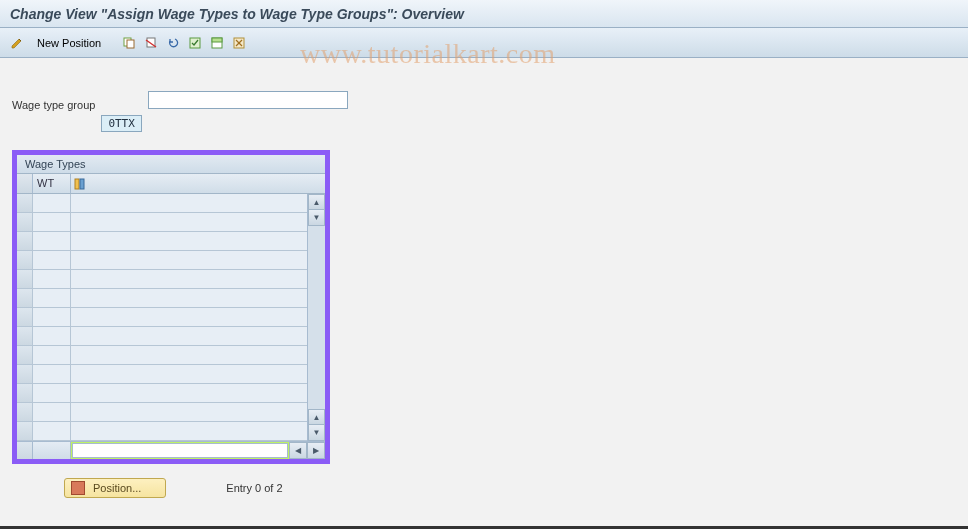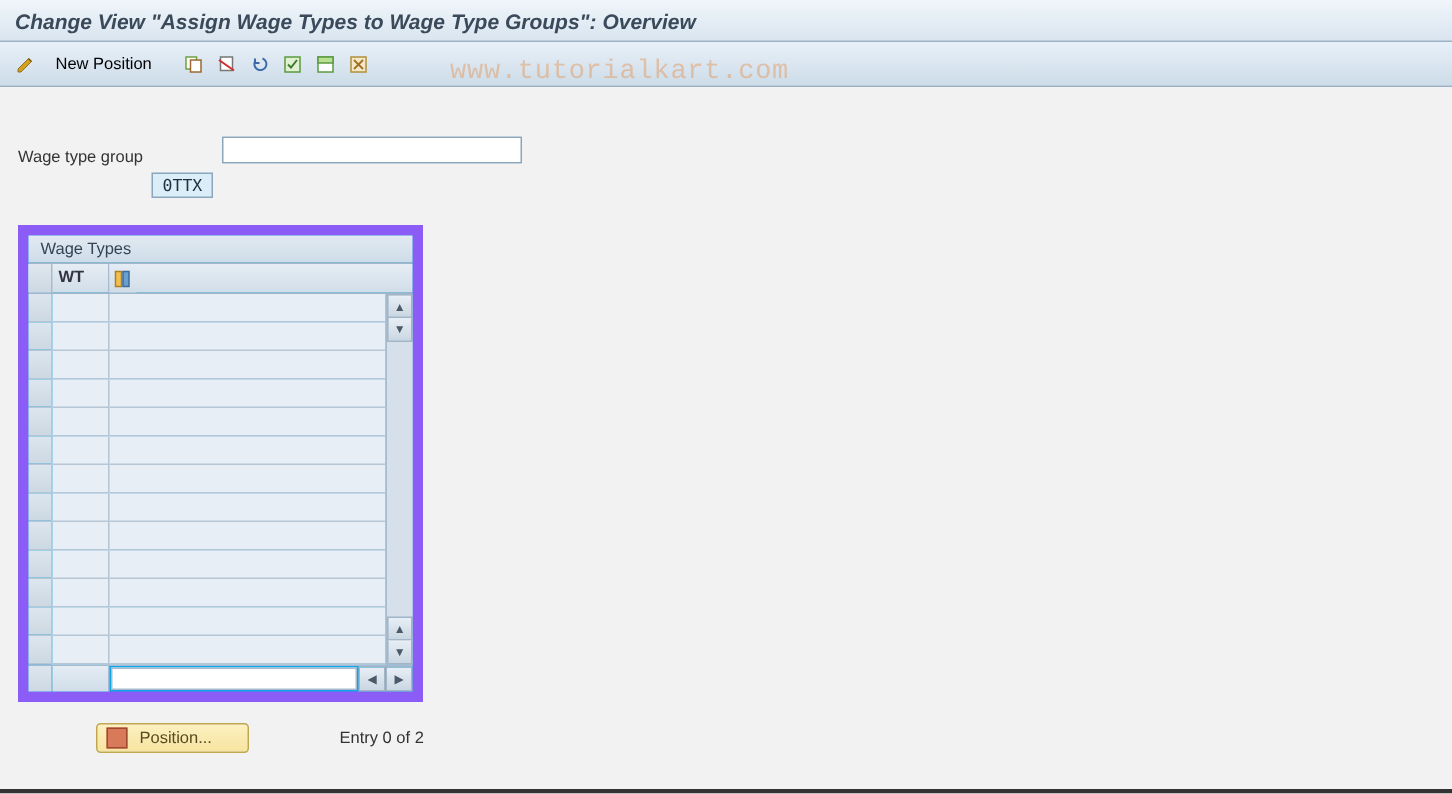--- a/index.html
+++ b/index.html
@@ -74,39 +74,39 @@
     }
     .field-input {
       background: #fff;
       border: 1px solid #8aa7be;
       height: 18px;
       width: 200px;
       padding: 1px 4px;
       font-size:11px;
     }
     .table-panel {
-      border: 7px solid #8b5cf6;
-      width: 270px;
-      background: #0ea5e9;
+      border: 5px solid #8b5cf6;
+      width: 318px;
+      background: #bef264;
     }
     .table-title {
       background: linear-gradient(to bottom, #e2eaf2, #cedce8);
       border-bottom: 1px solid #a2b6c8;
       padding: 3px 8px;
       color:#334455;
       font-size: 11px;
     }
     .table-header {
       display:flex;
       background: linear-gradient(to bottom, #e6edf4, #d0dde8);
       border-bottom: 1px solid #a2b6c8;
       height: 20px;
     }
     .th-sel { width: 16px; border-right:1px solid #a7bbd0; background:linear-gradient(to bottom,#e0e7ee,#ccd8e2);}
-    .th { border-right:1px solid #a7bbd0; padding: 3px 4px; color:#334; text-align:left;font-weight:bold; }
+    .th { border-right:1px solid #a7bbd0; padding: 3px 4px; color:#334; text-align:left; }
     .th-wt { width: 38px; }
     .th-txt { flex:1; }
     .th-cfg { width:18px; display:flex; align-items:center; justify-content:center; background:linear-gradient(to bottom,#e4ecf4,#d0dde8);}
     .table-body {
       display:flex;
     }
     .rows-wrap { flex:1; }
     .row {
       display:flex;
       height: 19px;
@@ -178,23 +178,23 @@
       width:14px;height:14px;
       background:#d8795a;
       border:1px solid #a04a30;
       display:inline-block;
     }
     .entry-text { color:#333; }
     .watermark {
       position:absolute;
       top: 38px;
       left: 300px;
-      font-size: 18px;
+      font-size: 28px;
       color: rgba(225,160,110,0.55);
-      font-family: Liberation Mono, monospace;
+      font-family: Liberation Serif, serif;
       letter-spacing: 0.5px;
       pointer-events:none;
     }
     .bottom-border {
       position:absolute;
       left:0; right:0; bottom:0;
       height:3px;
       background:#333;
     }
   </style>

